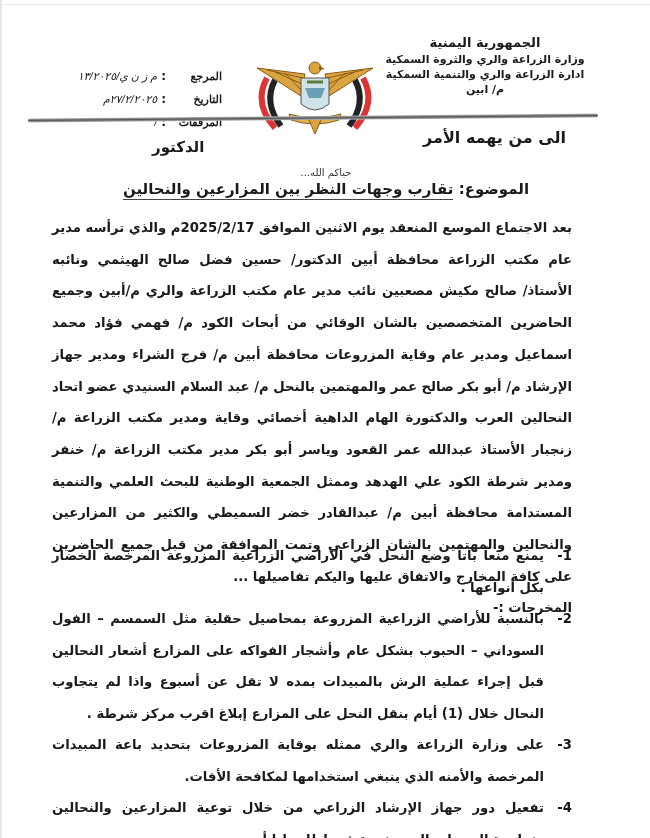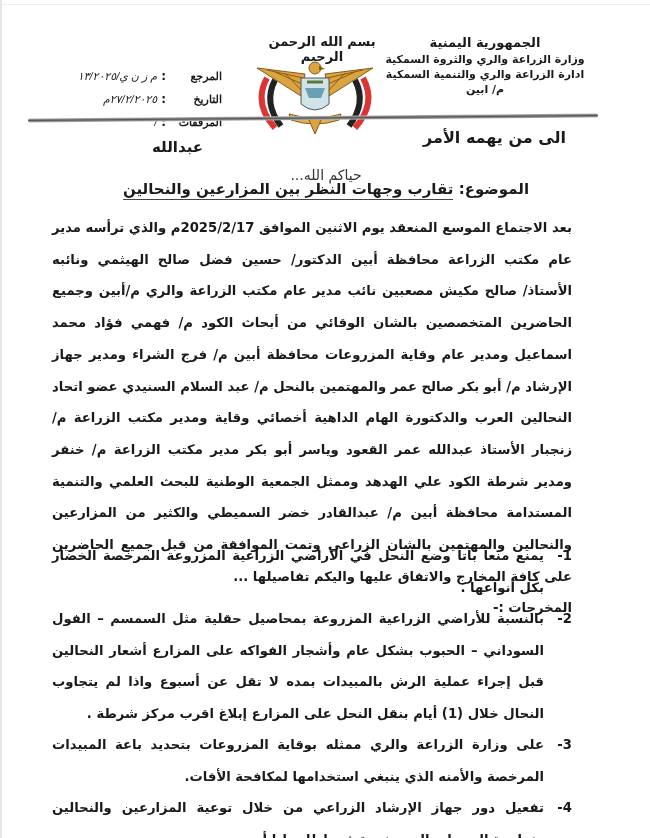--- a/index.html
+++ b/index.html
@@ -26,21 +26,21 @@
   .hdr-left .colon { font-size:12px; font-weight:bold; margin:0 4px; }
   .hdr-left .val { font-family:Liberation Sans, sans-serif; font-size:11px; font-style:italic; color:#222;margin-top:36px; }
 
   .divider { position:absolute; left:26px; right:52px; top:116px; height:4px;
              background:linear-gradient(to bottom,#bbb,#555 50%,#bbb);
              border-radius:2px; transform:rotate(-0.5deg); }
 
   .addr-left { position:absolute; left:150px; top:138px; direction:rtl; font-size:15px; font-weight:bold; }
   .addr-right { position:absolute; right:84px; top:128px; direction:rtl; font-size:16px; font-weight:bold; }
 
-  .greeting { position:absolute; left:0; right:0; top:167px; text-align:center; direction:rtl; font-size:14px; color:#333; }
+  .greeting { position:absolute; left:0; right:0; top:167px; text-align:center; direction:rtl; font-size:10px; color:#333; }
   .subject { position:absolute; left:0; right:0; top:180px; text-align:center; direction:rtl; font-size:15px; font-weight:bold; }
   .subject .subj-text { border-bottom:1.5px solid #444; padding-bottom:1px; }
 
   .body { position:absolute; left:50px; right:78px; top:212px; direction:rtl; text-align:justify;
           font-size:13.2px; font-weight:bold; line-height:31.7px; text-align-last:right; }
   .body p { margin:0; }
   .outputs-label { margin-top:0; }
 
   .items { position:absolute; left:50px; right:78px; top:540px; direction:rtl; font-size:13.2px;
            font-weight:bold; line-height:31.5px; }
@@ -54,21 +54,20 @@
 
 <div class="page">
   <div class="topline"></div>
 
   <div class="hdr-right">
     <div class="l1">الجمهورية اليمنية</div>
     <div class="l2">وزارة الزراعة والري والثروة السمكية</div>
     <div class="l3">ادارة الزراعة والري والتنمية السمكية م/ ابين</div>
   </div>
 
-  <div class="basmala">بسم الله الرحمن الرحيم</div>
 
   <svg class="emblem" viewBox="0 0 140 88">
 
     <path d="M22 30 Q8 55 30 80" fill="none" stroke="#d33" stroke-width="6"></path>
     <path d="M30 32 Q18 55 36 78" fill="none" stroke="#222" stroke-width="6"></path>
     <path d="M118 30 Q132 55 110 80" fill="none" stroke="#d33" stroke-width="6"></path>
     <path d="M110 32 Q122 55 104 78" fill="none" stroke="#222" stroke-width="6"></path>
 
     <path d="M12 20 L60 26 L56 48 Z" fill="#d9a441" stroke="#8a5a14" stroke-width="1"></path>
     <path d="M128 20 L80 26 L84 48 Z" fill="#d9a441" stroke="#8a5a14" stroke-width="1"></path>
@@ -100,21 +99,21 @@
     <div class="row">
       <span class="lbl">المرفقات</span>
       <span class="colon">:</span>
       <span class="val">/</span>
     </div>
   </div>
 
   <div class="divider"></div>
 
   <div class="addr-right">الى من يهمه الأمر</div>
-  <div class="addr-left">عبدالله</div>
+  <div class="addr-left">الدكتور</div>
 
   <div class="greeting">حياكم الله...</div>
 
   <div class="subject">
     <span>الموضوع:</span>
     <span class="subj-text">تقارب وجهات النظر بين المزارعين والنحالين</span>
   </div>
 
   <div class="body">
     <p>بعد الاجتماع الموسع المنعقد يوم الاثنين الموافق 2025/2/17م والذي ترأسه مدير عام مكتب الزراعة محافظة أبين الدكتور/ حسين فضل صالح الهيثمي ونائبه الأستاذ/ صالح مكيش مصعبين نائب مدير عام مكتب الزراعة والري م/أبين وجميع الحاضرين المتخصصين بالشان الوقائي من أبحاث الكود م/ فهمي فؤاد محمد اسماعيل ومدير عام وقاية المزروعات محافظة أبين م/ فرج الشراء ومدير جهاز الإرشاد م/ أبو بكر صالح عمر والمهتمين بالنحل م/ عبد السلام السنيدي عضو اتحاد النحالين العرب والدكتورة الهام الداهية أخصائي وقاية ومدير مكتب الزراعة م/ زنجبار الأستاذ عبدالله عمر القعود وياسر أبو بكر مدير مكتب الزراعة م/ خنفر ومدير شرطة الكود علي الهدهد وممثل الجمعية الوطنية للبحث العلمي والتنمية المستدامة محافظة أبين م/ عبدالقادر خضر السميطي والكثير من المزارعين والنحالين والمهتمين بالشان الزراعي وتمت الموافقة من قبل جميع الحاضرين على كافة المخارج والاتفاق عليها واليكم تفاصيلها ...</p>

